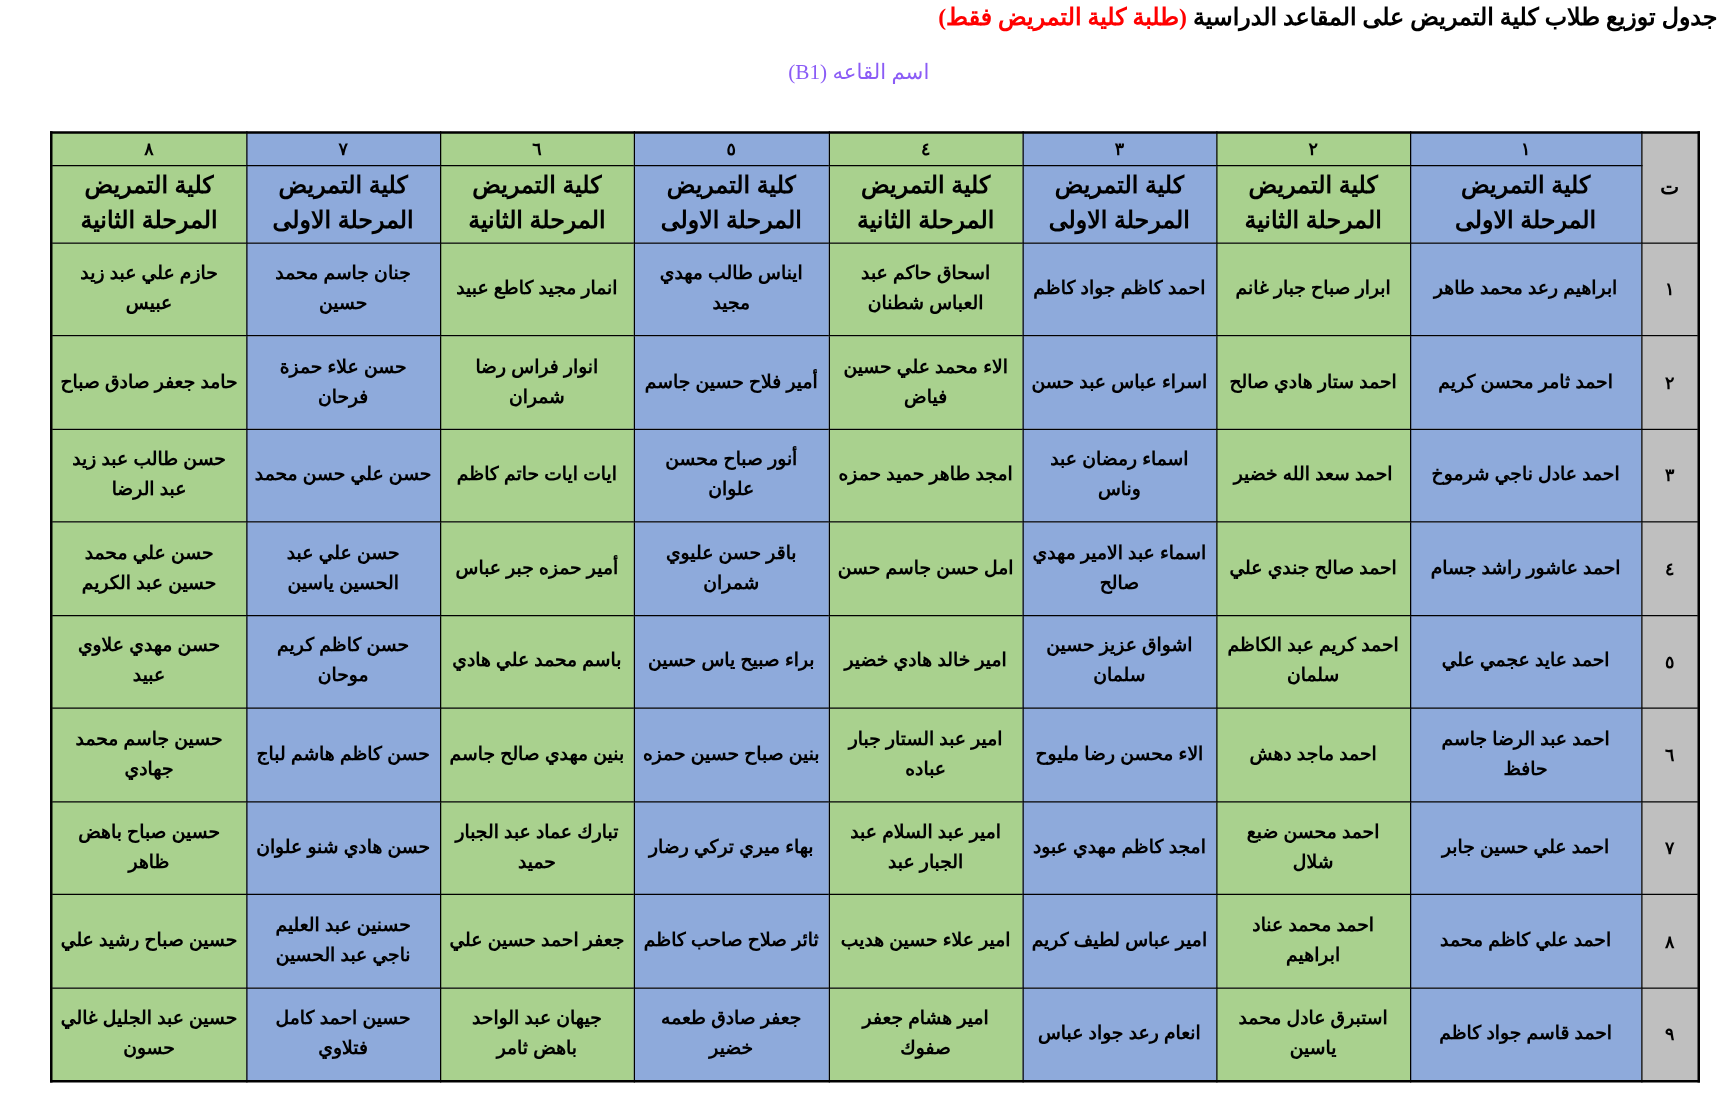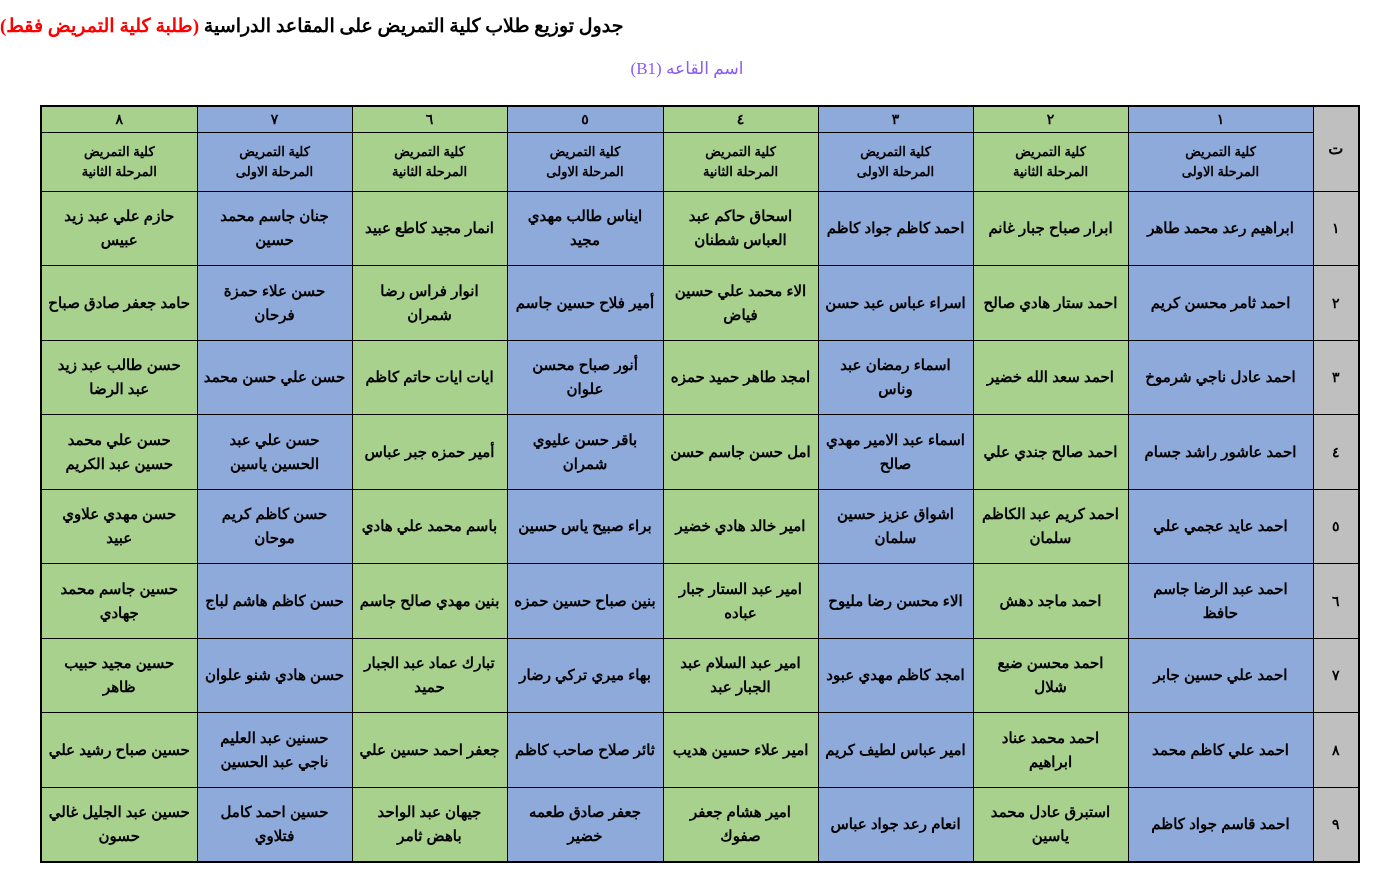--- a/index.html
+++ b/index.html
@@ -5,22 +5,22 @@
   * { box-sizing: border-box; }
   html, body { margin: 0; padding: 0; background: #ffffff; }
   .page {
     position: relative;
     width: 1374px;
     height: 890px;
     background: #ffffff;
     overflow: hidden;
   }
   .title1 {
-    padding-top: 14px;
-    text-align: left;
+    padding-top: 2px;
+    text-align: right;
     direction: rtl;
     font-family: "Liberation Serif", serif;
     font-size: 19px;
     font-weight: bold;
     color: #000000;
   }
   .title1 .red-part { color: #FF0000; }
   .title2 {
     margin-top: 21px;
     text-align: center;
@@ -44,21 +44,21 @@
     border: 1px solid #000000;
     text-align: center;
     vertical-align: middle;
     padding: 2px 6px;
     color: #000000;
   }
   .blue  { background: var(--blue); }
   .green { background: var(--green); }
   .gray  { background: var(--gray); }
   .colnum   { height: 26px; font-size: 14px; font-weight: bold; padding: 0 4px; }
-  .colhead  { height: 59px; font-size: 13px; font-weight: bold; line-height: 1.5; }
+  .colhead  { height: 59px; font-size: 19px; font-weight: bold; line-height: 1.5; }
   .rownum   { font-size: 14px; font-weight: bold; }
   tbody tr  { height: 74.5px; }
   td.name-cell { font-size: 15px; font-weight: bold; line-height: 1.6; }
 </style>
 </head>
 <body>
 
 <div class="page">
   <div class="title1">
     <span>جدول توزيع طلاب كلية التمريض على المقاعد الدراسية </span><span class="red-part" style="color: rgb(255, 0, 0);">(طلبة كلية التمريض فقط)</span>
@@ -193,21 +193,21 @@
         </tr>
         <tr>
           <th class="gray rownum">٧</th>
           <td class="blue name-cell">احمد علي حسين جابر</td>
           <td class="green name-cell">احمد محسن ضبع شلال</td>
           <td class="blue name-cell">امجد كاظم مهدي عبود</td>
           <td class="green name-cell">امير عبد السلام عبد الجبار عبد</td>
           <td class="blue name-cell">بهاء ميري تركي رضار</td>
           <td class="green name-cell">تبارك عماد عبد الجبار حميد</td>
           <td class="blue name-cell">حسن هادي شنو علوان</td>
-          <td class="green name-cell">حسين مجيد حبيب ظاهر</td>
+          <td class="green name-cell">حسين صباح باهض ظاهر</td>
         </tr>
         <tr>
           <th class="gray rownum">٨</th>
           <td class="blue name-cell">احمد علي كاظم محمد</td>
           <td class="green name-cell">احمد محمد عناد ابراهيم</td>
           <td class="blue name-cell">امير عباس لطيف كريم</td>
           <td class="green name-cell">امير علاء حسين هديب</td>
           <td class="blue name-cell">ثائر صلاح صاحب كاظم</td>
           <td class="green name-cell">جعفر احمد حسين علي</td>
           <td class="blue name-cell">حسنين عبد العليم ناجي عبد الحسين</td>

